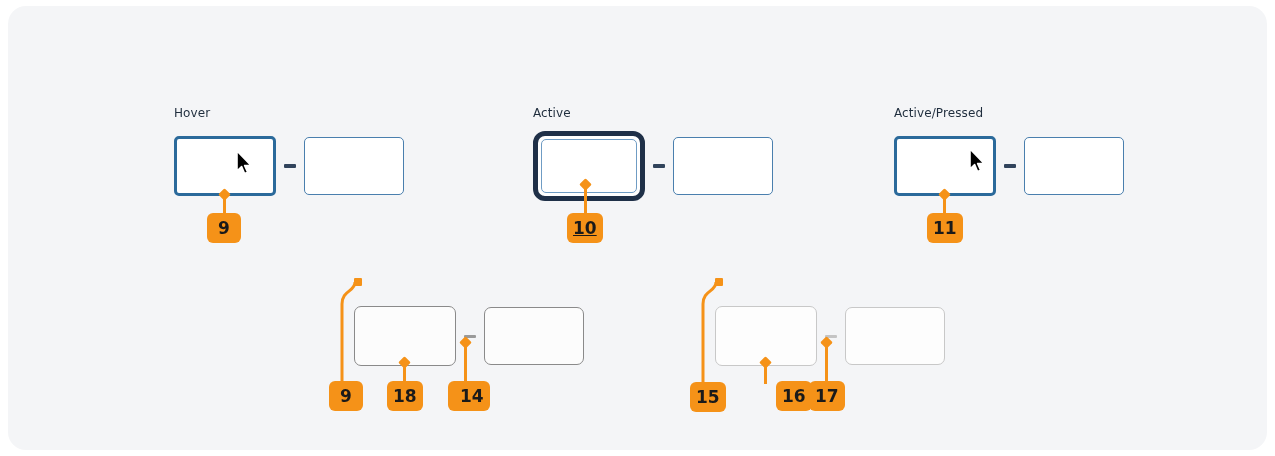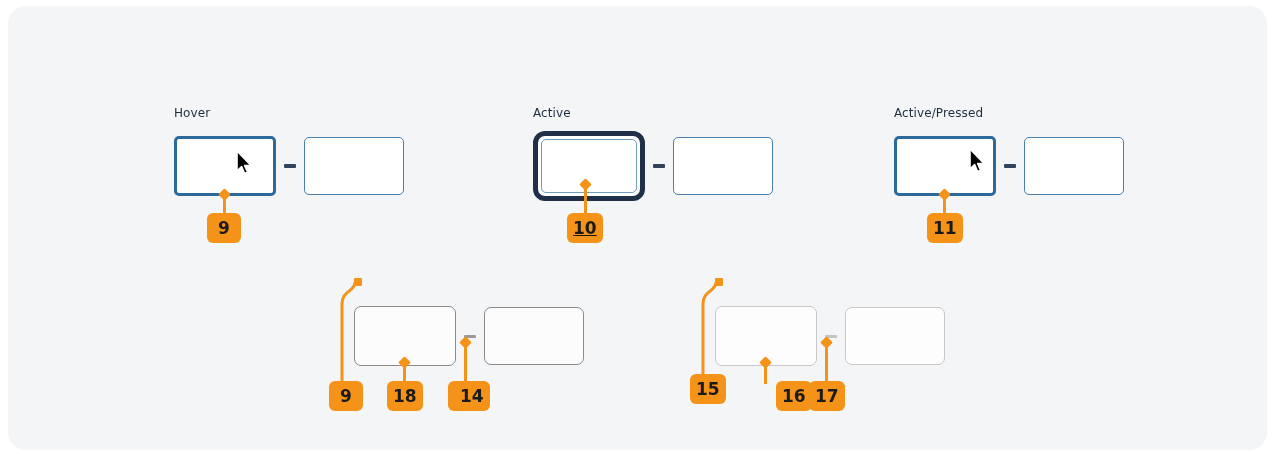--- a/index.html
+++ b/index.html
@@ -287,21 +287,21 @@
         <div class="dash"></div>
       </div>
       <div class="field secondary disabled"></div>
     </div>
 
     <div class="marker" style="left:0; top:0;">
       <div class="square" style="left:0px; top:4px;"></div>
       <svg class="elbow" width="30" height="110" style="left:-14px; top:6px;">
         <path d="M15,2 C15,12 2,10 2,24 L2,108" fill="none" stroke="#f59218" stroke-width="3"></path>
       </svg>
-      <div class="badge" style="left:-25px; top:100px;">15</div>
+      <div class="badge" style="left:-25px; top:108px;">15</div>
     </div>
 
     <div class="marker" style="left:0; top:0;">
       <div class="diamond" style="left:46px; top:84px;"></div>
       <div class="stem" style="left:49px; top:88px; height:22px;"></div>
       <div class="badge" style="left:33px; top:107px;margin-left:28px;">16</div>
     </div>
 
     <div class="marker" style="left:0; top:0;">
       <div class="diamond" style="left:107px; top:64px;"></div>

